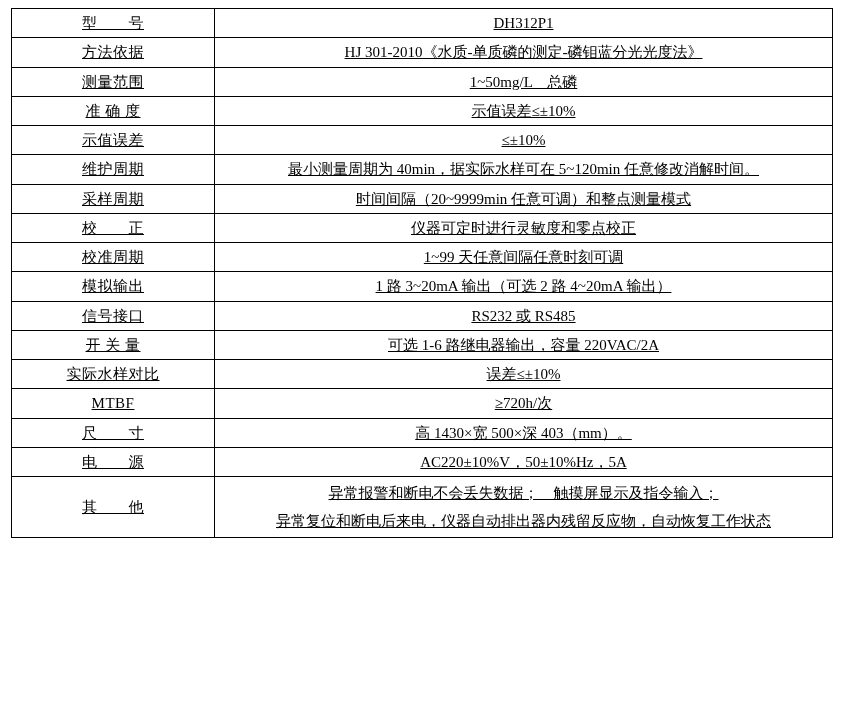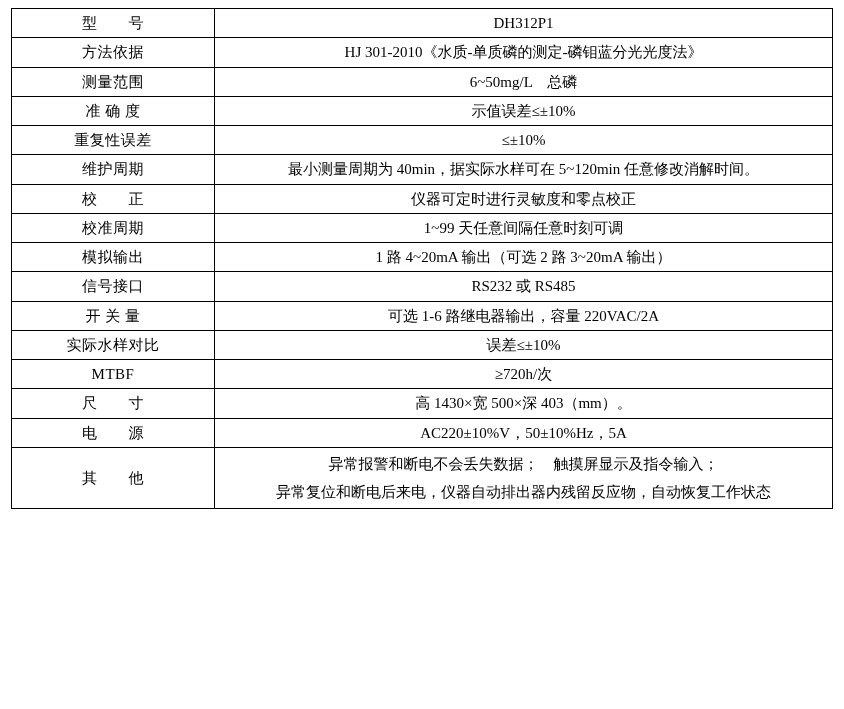--- a/index.html
+++ b/index.html
@@ -17,20 +17,21 @@
     width: 844px;
     height: 709px;
     box-sizing: border-box;
     padding: 8px 10px 8px 10px;
   }
   table.spec {
     width: 822px;
     border-collapse: collapse;
     table-layout: fixed;
     margin: 0 auto;
+    text-decoration: underline;
   }
   table.spec td {
     border: 1px solid #000000;
     font-size: 15px;
     line-height: 1.35;
     vertical-align: middle;
     padding: 4px 6px;
   }
   td.label {
     width: 190px;
@@ -66,57 +67,63 @@
       </tr>
       <tr>
         <td class="label">方法依据</td>
         <td class="value">
           <span class="line">HJ 301-2010《水质-单质磷的测定-磷钼蓝分光光度法》</span>
         </td>
       </tr>
       <tr>
         <td class="label">测量范围</td>
         <td class="value">
-          <span class="line">6~50mg/L　总磷</span>
+          <span class="line">1~50mg/L　总磷</span>
         </td>
       </tr>
       <tr>
         <td class="label">准 确 度</td>
         <td class="value">
           <span class="line">示值误差≤±10%</span>
         </td>
       </tr>
       <tr>
-        <td class="label">重复性误差</td>
+        <td class="label">示值误差</td>
         <td class="value">
           <span class="line">≤±10%</span>
         </td>
       </tr>
       <tr>
         <td class="label">维护周期</td>
         <td class="value">
           <span class="line">最小测量周期为 40min，据实际水样可在 5~120min 任意修改消解时间。</span>
+        </td>
+      </tr>
+      <tr>
+        <td class="label">采样周期</td>
+        <td class="value">
+          <span class="line">时间间隔（20~9999min 任意可调）和整点测量模式</span>
         </td>
       </tr>
       <tr>
         <td class="label">校　　正</td>
         <td class="value">
           <span class="line">仪器可定时进行灵敏度和零点校正</span>
         </td>
       </tr>
       <tr>
         <td class="label">校准周期</td>
         <td class="value">
           <span class="line">1~99 天任意间隔任意时刻可调</span>
         </td>
       </tr>
       <tr>
         <td class="label">模拟输出</td>
         <td class="value">
-          <span class="line">1 路 4~20mA 输出（可选 2 路 3~20mA 输出）</span>
+          <span class="line">1 路 3~20mA 输出（可选 2 路 4~20mA 输出）</span>
         </td>
       </tr>
       <tr>
         <td class="label">信号接口</td>
         <td class="value">
           <span class="line">RS232 或 RS485</span>
         </td>
       </tr>
       <tr>
         <td class="label">开 关 量</td>

